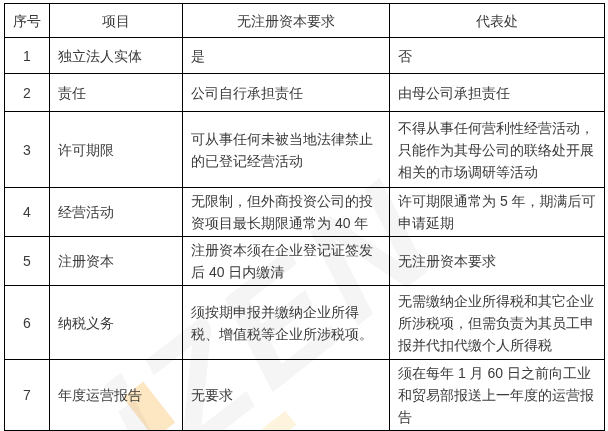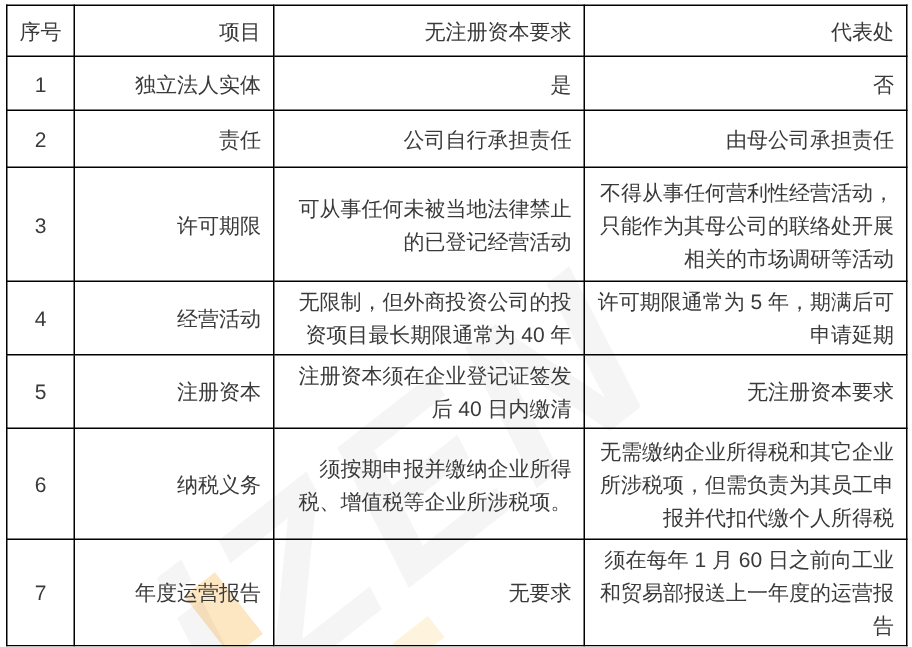--- a/index.html
+++ b/index.html
@@ -70,28 +70,28 @@
     border: 1px solid #000000;
     font-size: 14px;
     line-height: 22px;
     font-weight: normal;
     color: #3a3a3a;
     vertical-align: middle;
     padding: 2px 8px;
     word-break: break-all;
   }
   .compare th {
-    text-align: right;
+    text-align: center;
     height: 29px;
   }
   .compare td.num {
     text-align: center;
   }
   .compare td {
-    text-align: right;
+    text-align: left;
   }
   
   .compare tbody tr:nth-child(1) { height: 36px; }
   .compare tbody tr:nth-child(2) { height: 38px; }
   .compare tbody tr:nth-child(3) { height: 76px; }
   .compare tbody tr:nth-child(4) { height: 44px; }
   .compare tbody tr:nth-child(5) { height: 44px; }
   .compare tbody tr:nth-child(6) { height: 74px; }
   .compare tbody tr:nth-child(7) { height: 70px; }
 

